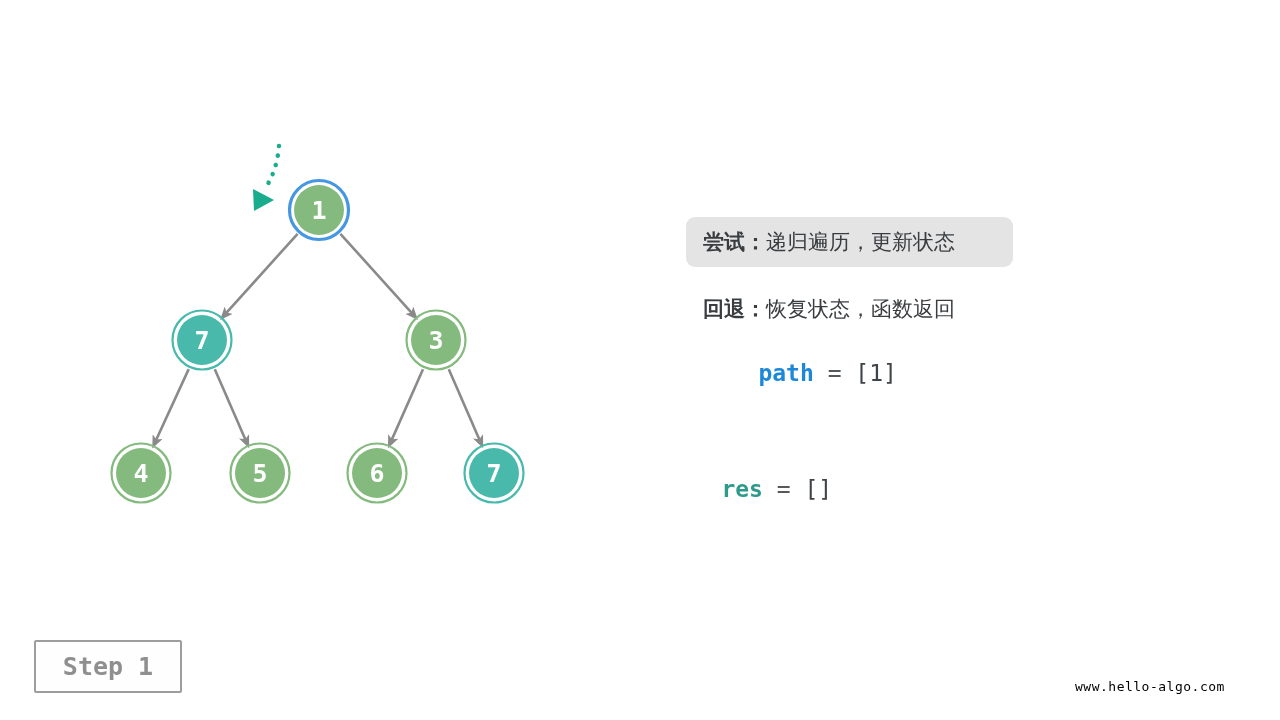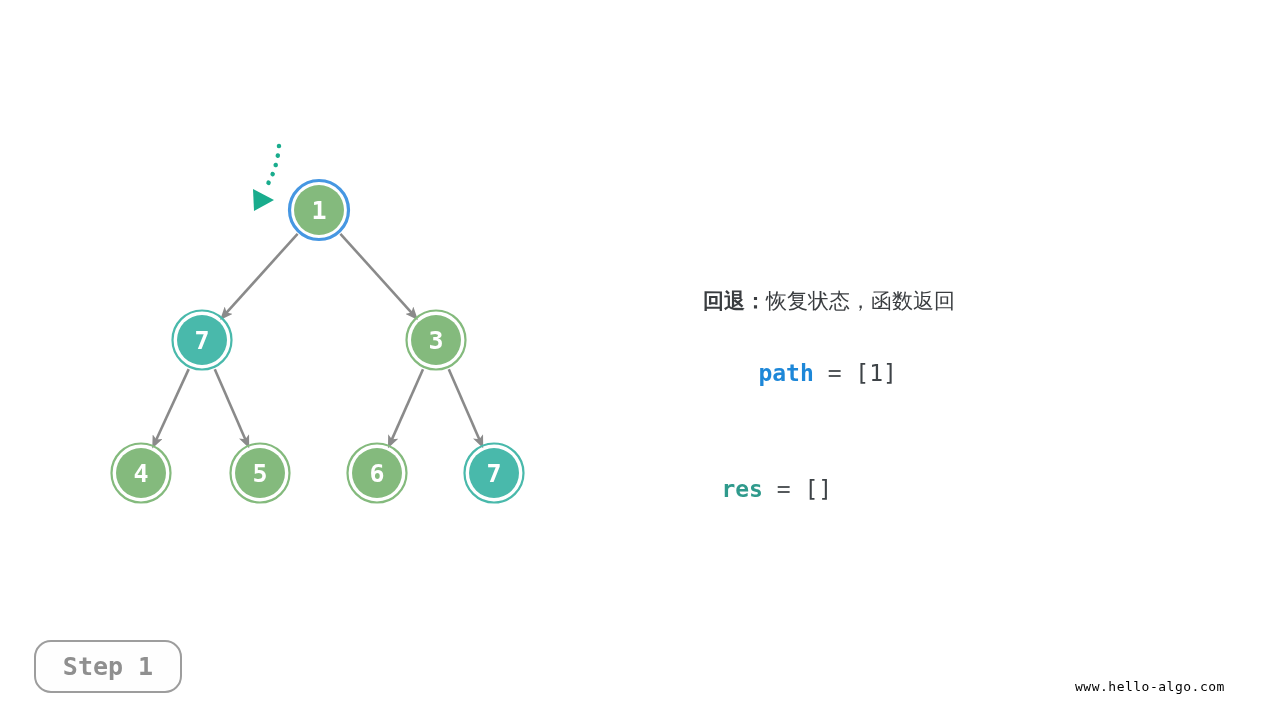--- a/index.html
+++ b/index.html
@@ -54,21 +54,21 @@
   }
   .code-var-path { color: #1d87d8; font-weight: 700; }
   .code-var-res  { color: #2f9a8c; font-weight: 700; }
   .code-eq { color: #55595c; }
   .step-badge {
     position: absolute;
     left: 34px; top: 640px;
     width: 148px; height: 53px;
     background: #fefefe;
     border: 2px solid #9d9d9d;
-    border-radius: 17px;
+    border-radius: 2px;
     display: flex;
     align-items: center;
     justify-content: center;
     font-family: "DejaVu Sans Mono", monospace;
     font-weight: 700;
     font-size: 25px;
     color: #8f8f8f;
     white-space: pre;
   }
   .watermark {
@@ -142,22 +142,27 @@
       <text x="377" y="473" dy="0.35em" text-anchor="middle" class="node-label">6</text>
     </g>
 
     <g>
       <circle cx="494" cy="473" r="29.5" fill="none" stroke-width="2.2" stroke="#49b9ab"></circle>
       <circle cx="494" cy="473" r="25" fill="#49b9ab"></circle>
       <text x="494" y="473" dy="0.35em" text-anchor="middle" class="node-label">7</text>
     </g>
   </svg>
 
+  <div class="highlight-box">
+    <div class="panel-line" style="position:static;">
+      <span class="panel-label">尝试：</span><span>递归遍历，更新状态</span>
+    </div>
+  </div>
 
-  <div class="panel-line" style="left:703px; top:288px;">
+  <div class="panel-line" style="left:703px; top:296px;">
     <span class="panel-label">回退：</span><span>恢复状态，函数返回</span>
   </div>
 
   <div class="code-line" style="left:703px; top:333px;">
     <span class="code-var-path">path</span><span> </span><span class="code-eq">=</span><span> </span><span>[1]</span>
   </div>
 
   <div class="code-line" style="left:666px; top:449px;">
     <span class="code-var-res">res</span><span> </span><span class="code-eq">=</span><span> </span><span>[]</span>
   </div>

